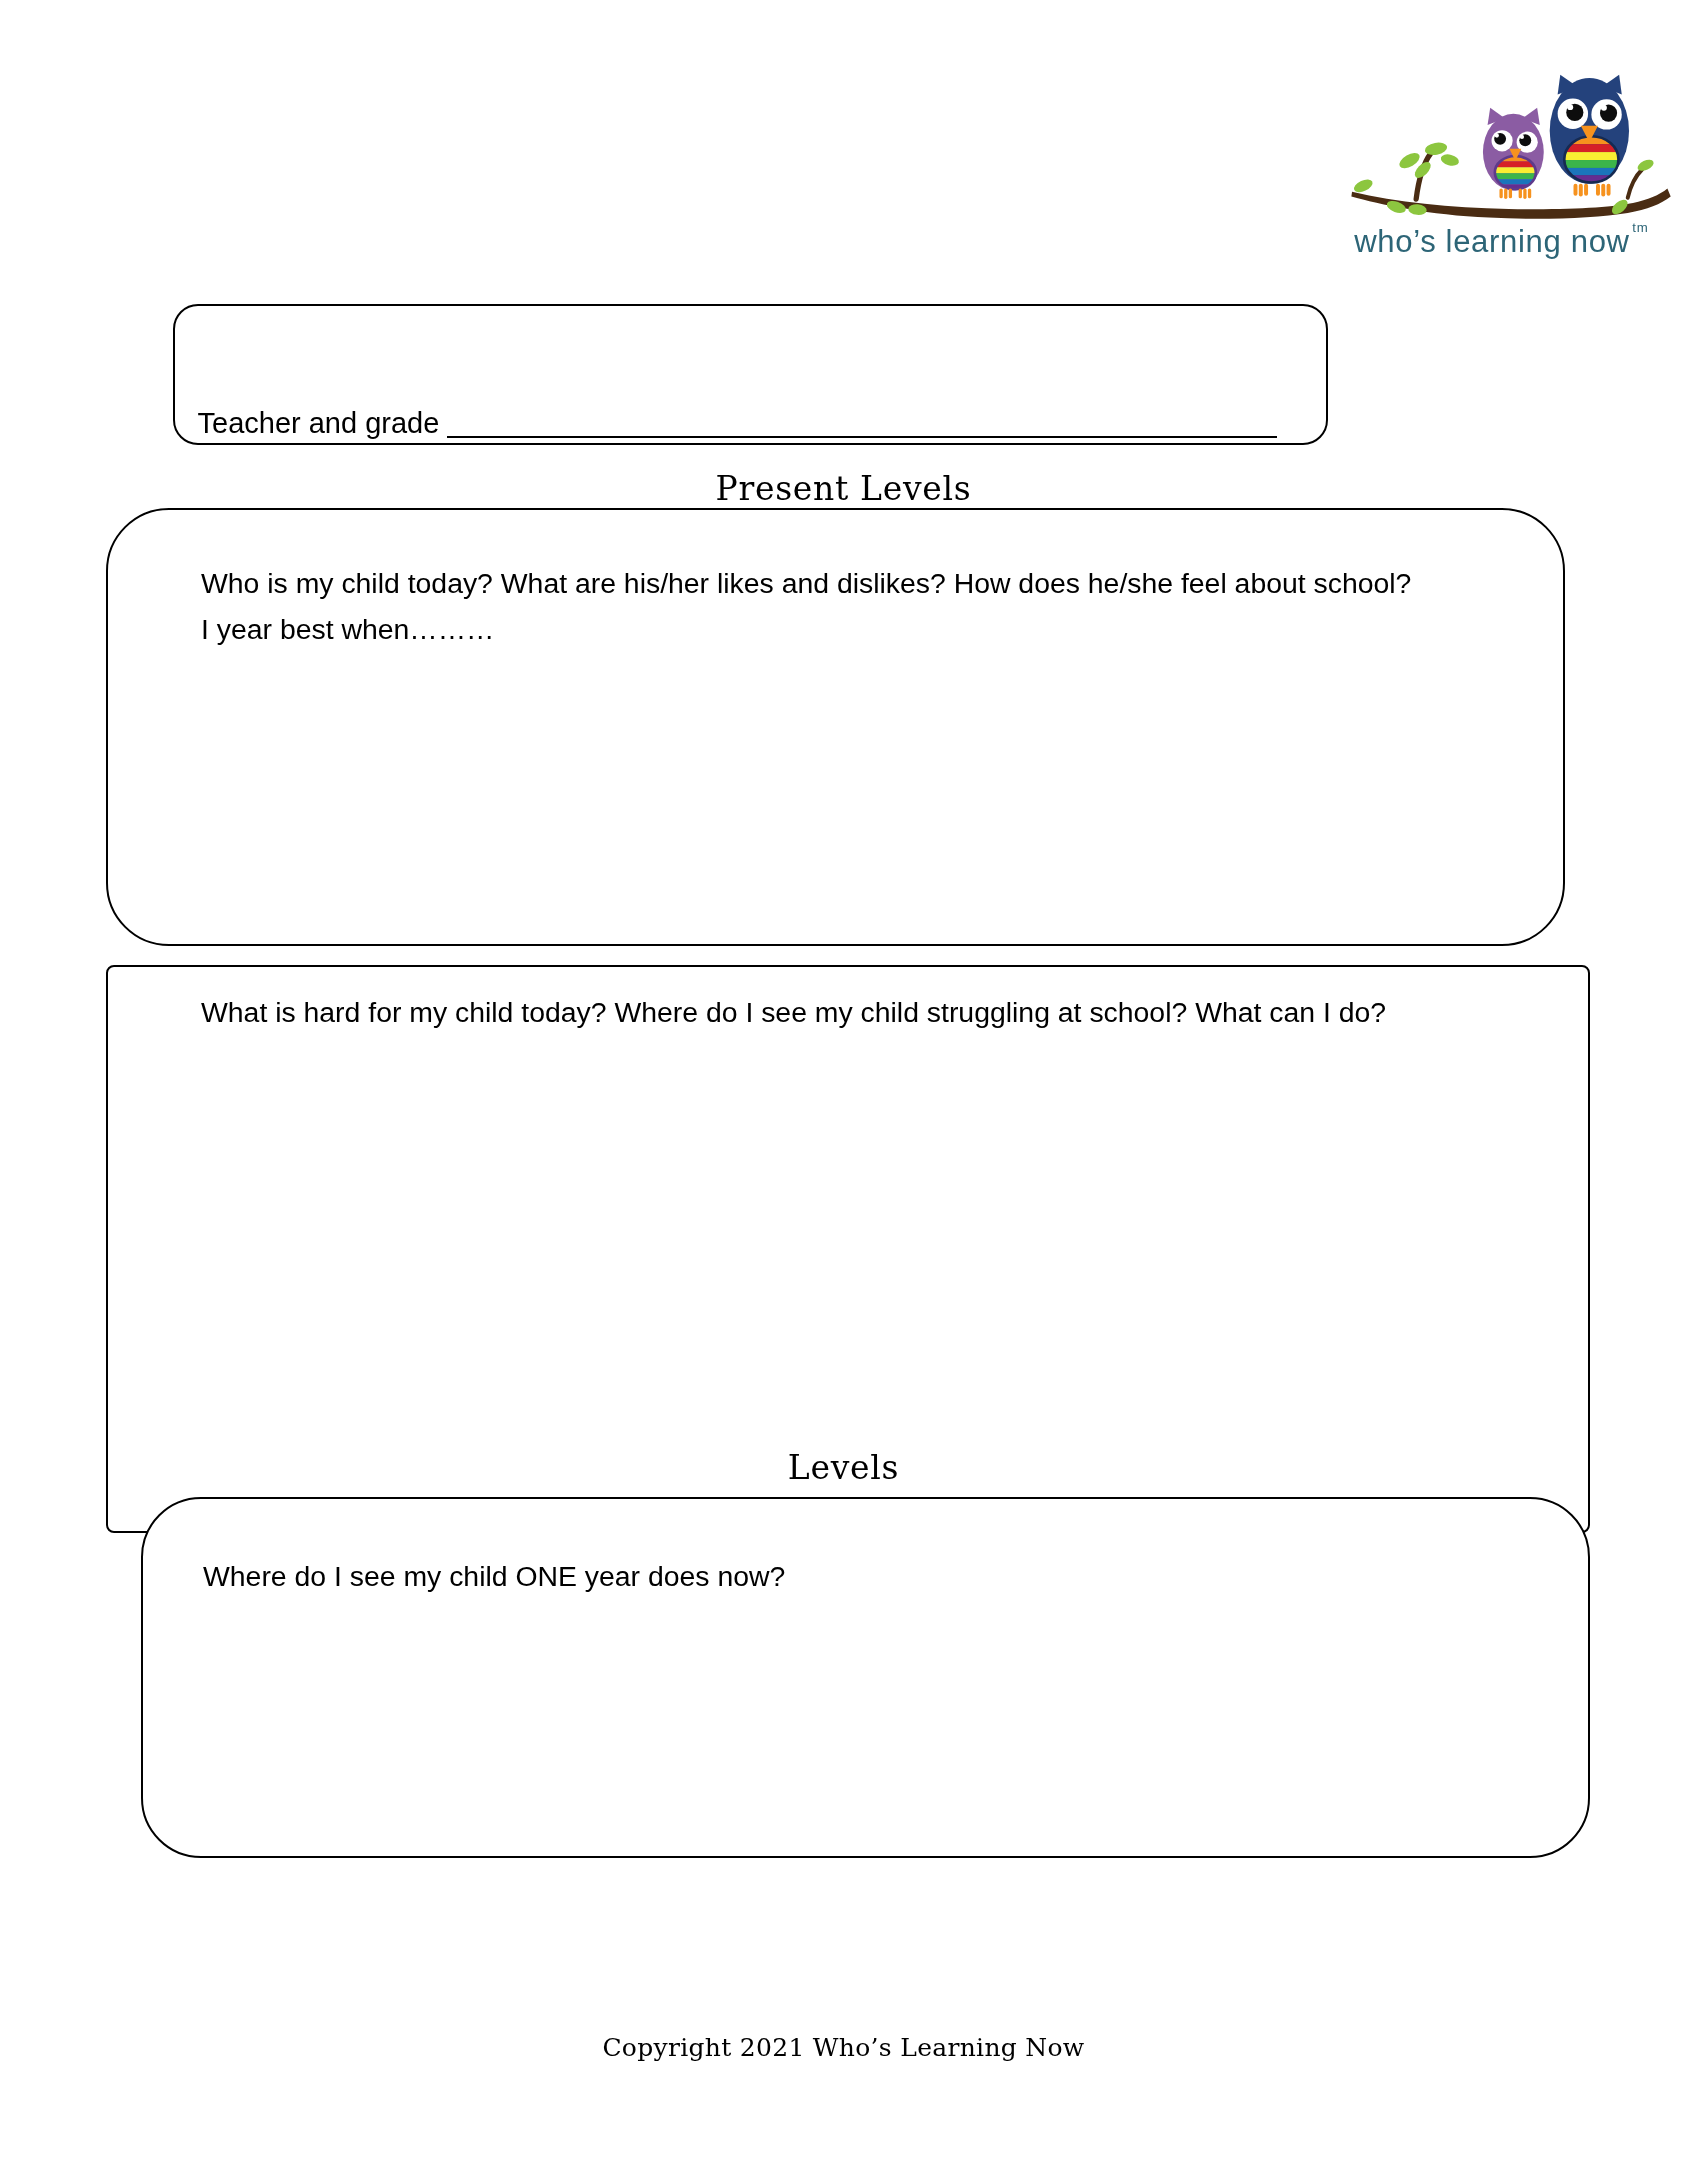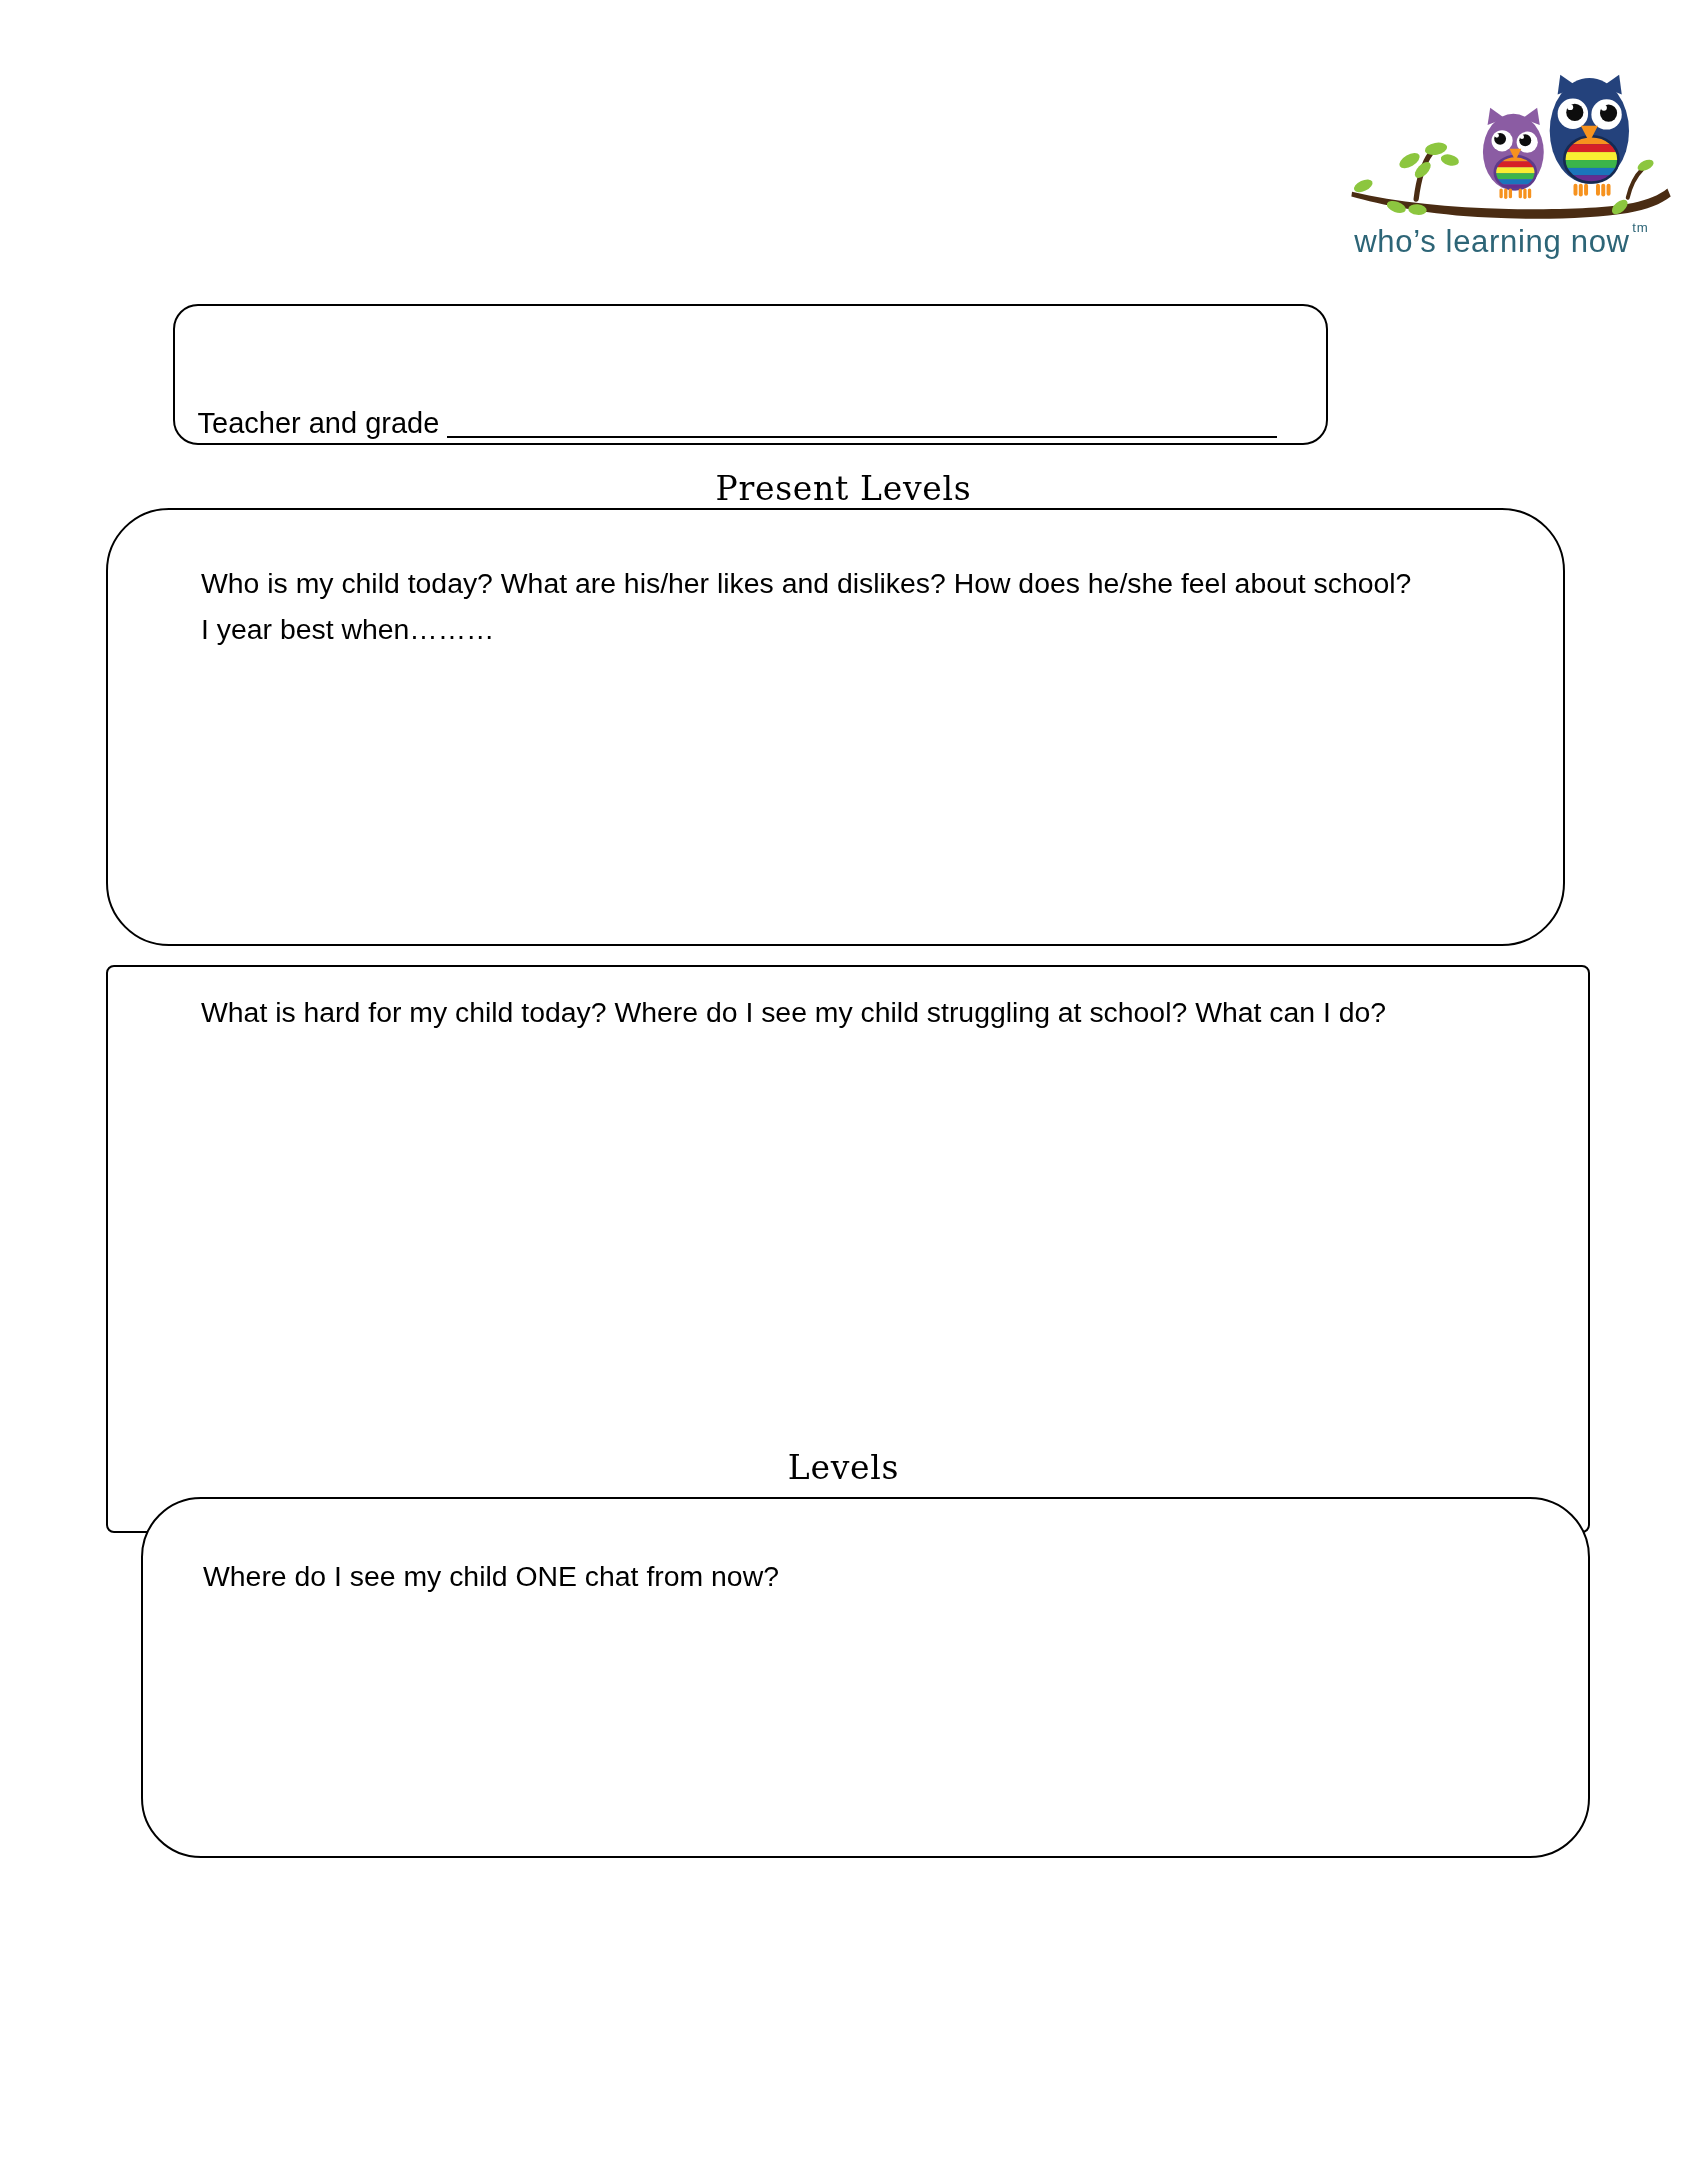--- a/index.html
+++ b/index.html
@@ -181,22 +181,23 @@
     <div class="prompt p2">
       <div>What is hard for my child today? Where do I see my child struggling at school? What can I do?</div>
     </div>
     <div class="answer-area"></div>
   </div>
 
   <div class="section-heading h-vision">Levels</div>
 
   <div class="big-box box3">
     <div class="prompt p3">
-      <div>Where do I see my child ONE chat from now?</div>
+      <div>Where do I see my child ONE year does now?</div>
     </div>
     <div class="answer-area"></div>
   </div>
 
   <div class="footer">
+    <div>Copyright 2021 Who’s Learning Now</div>
   </div>
 
 </div>
 
 
 </body></html>

